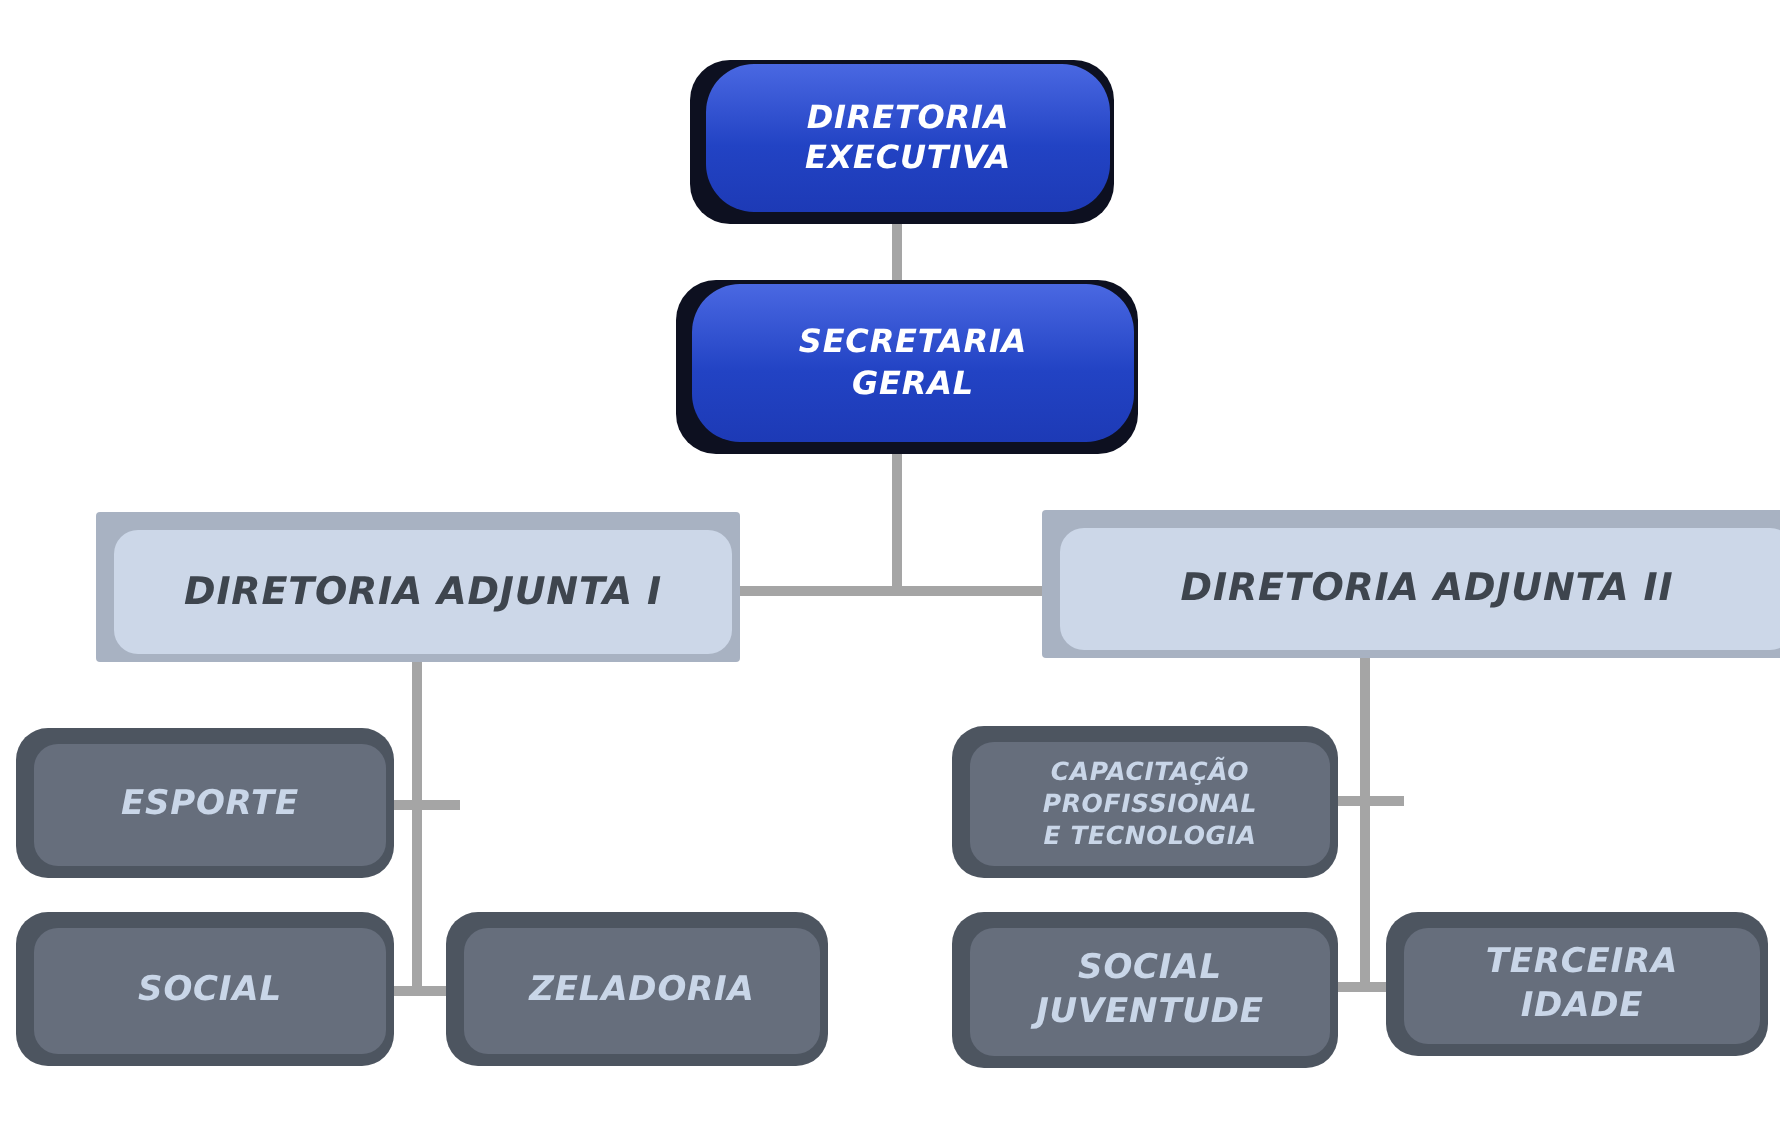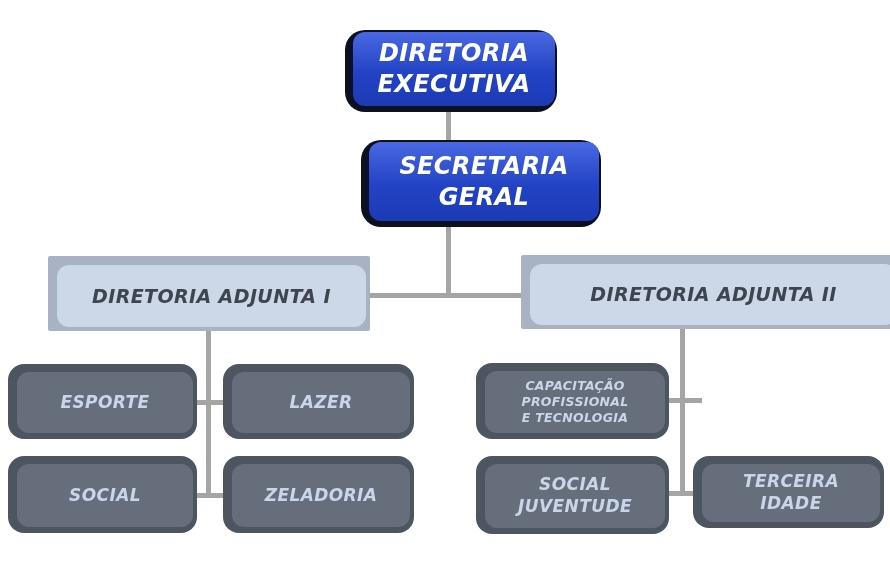--- a/index.html
+++ b/index.html
@@ -40,27 +40,27 @@
     letter-spacing: 0.4px;
     line-height: 1.28;
   }
   
   .node.blue {
     background: var(--primary-ring, #0d1020);
     border-radius: 20px;
   }
   .node.blue .inner {
     inset: 2px 2px 6px 8px;
-    border-radius: 12px;
+    border-radius: 24px;
     background: linear-gradient(180deg,
       var(--primary-box-top, #4a68e2) 0%,
       var(--primary-box, #2243c4) 55%,
       #1d3ab6 100%);
     color: var(--text-on-primary, #ffffff);
-    font-size: 24px;
+    font-size: 16px;
   }
   
   .node.light { background: var(--light-ring, #a8b2c2); }
   .node.light .inner {
     inset: 9px 4px 4px 9px;
     background: var(--light-box, #ccd7e8);
     color: var(--text-on-light, #3e454e);
     font-size: 19px;
   }
   
@@ -68,21 +68,21 @@
   .node.dark .inner {
     inset: 8px 4px 6px 9px;
     background: var(--dark-box, #666e7c);
     color: var(--text-on-dark, #c9d6e8);
     font-size: 17px;
   }
   .node.dark .inner.small { font-size: 12.5px; letter-spacing: 0.3px; text-align: center; }
 
   
   #n-executiva  { left: 345px; top: 30px;  width: 212px; height: 82px; }
-  #n-secretaria { left: 361px; top: 140px; width: 240px; height: 87px; }
+  #n-secretaria { left: 338px; top: 140px; width: 218px; height: 87px; padding-left: 13px; }
   #n-adjunta1   { left: 48px;  top: 256px; width: 322px; height: 75px; }
   #n-adjunta2   { left: 521px; top: 255px; width: 380px; height: 74px; }
   #n-esporte    { left: 8px;   top: 364px; width: 189px; height: 75px; }
   #n-lazer      { left: 223px; top: 364px; width: 191px; height: 75px; }
   #n-cultura    { left: 8px;   top: 456px; width: 189px; height: 77px; }
   #n-zeladoria  { left: 223px; top: 456px; width: 191px; height: 77px; }
   #n-capacitacao{ left: 476px; top: 363px; width: 193px; height: 76px; }
   #n-agro       { left: 693px; top: 363px; width: 191px; height: 76px; }
   #n-social     { left: 476px; top: 456px; width: 193px; height: 78px; }
   #n-terceira   { left: 693px; top: 456px; width: 191px; height: 72px; }
@@ -125,23 +125,20 @@
   <div class="node light" id="n-adjunta1">
     <div class="inner">DIRETORIA ADJUNTA I</div>
   </div>
   <div class="node light" id="n-adjunta2">
     <div class="inner">DIRETORIA ADJUNTA II</div>
   </div>
 
   <div class="node dark" id="n-esporte">
     <div class="inner">ESPORTE</div>
   </div>
-  <div class="node dark" id="n-lazer">
-    <div class="inner">LAZER</div>
-  </div>
   <div class="node dark" id="n-cultura">
     <div class="inner">SOCIAL</div>
   </div>
   <div class="node dark" id="n-zeladoria">
     <div class="inner">ZELADORIA</div>
   </div>
 
   <div class="node dark" id="n-capacitacao">
     <div class="inner small">CAPACITAÇÃO
 PROFISSIONAL

